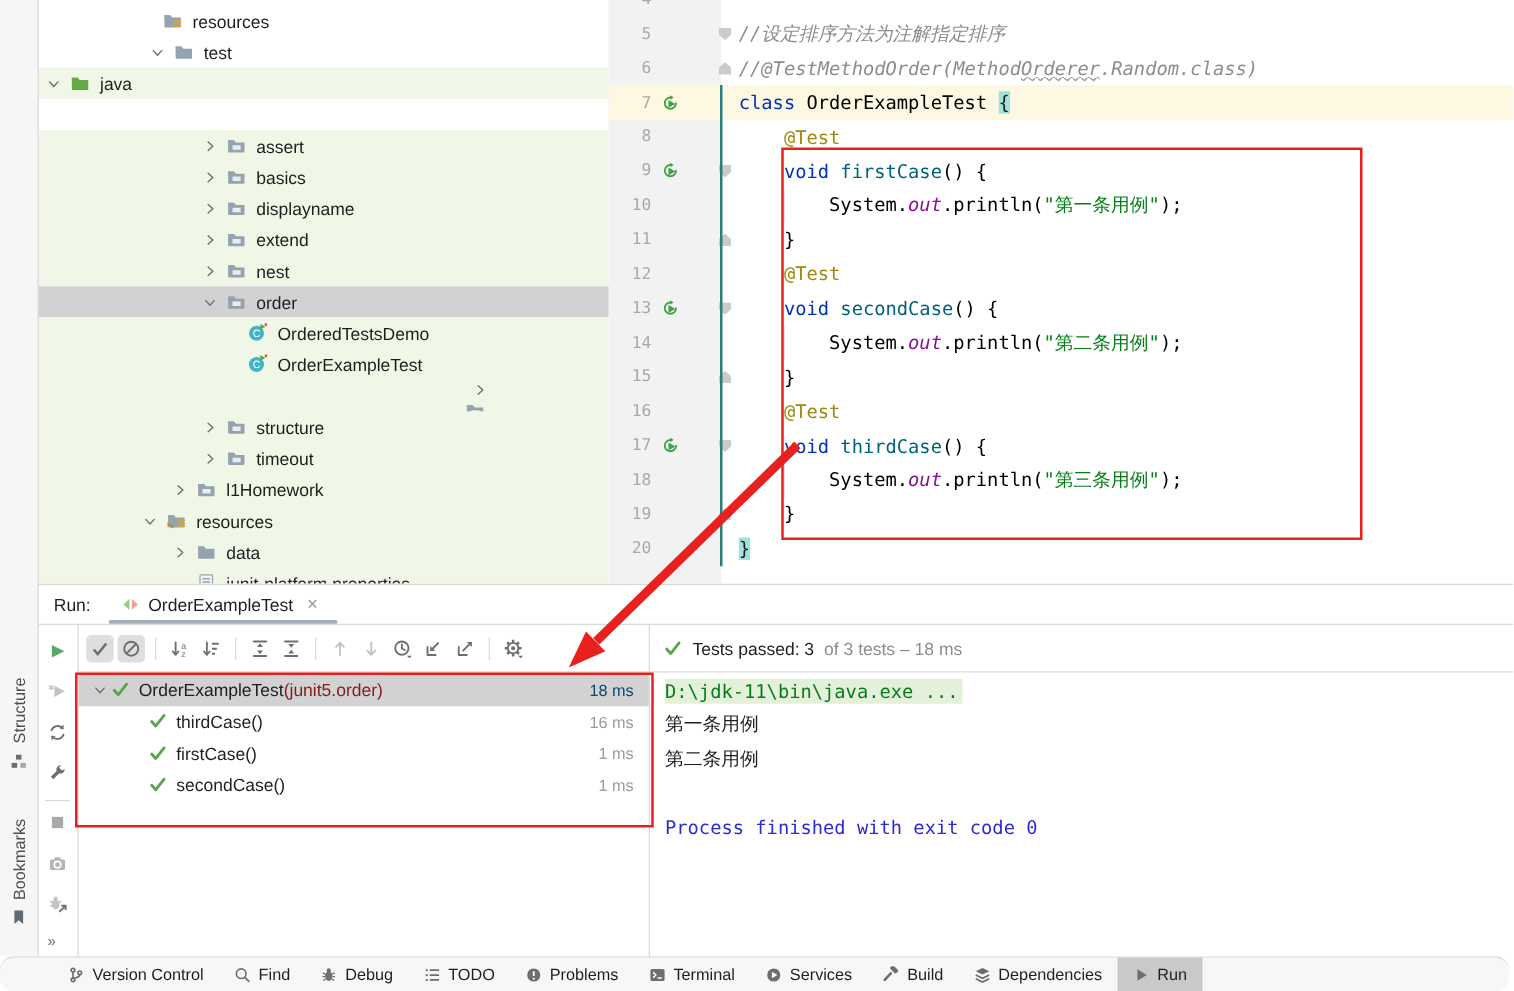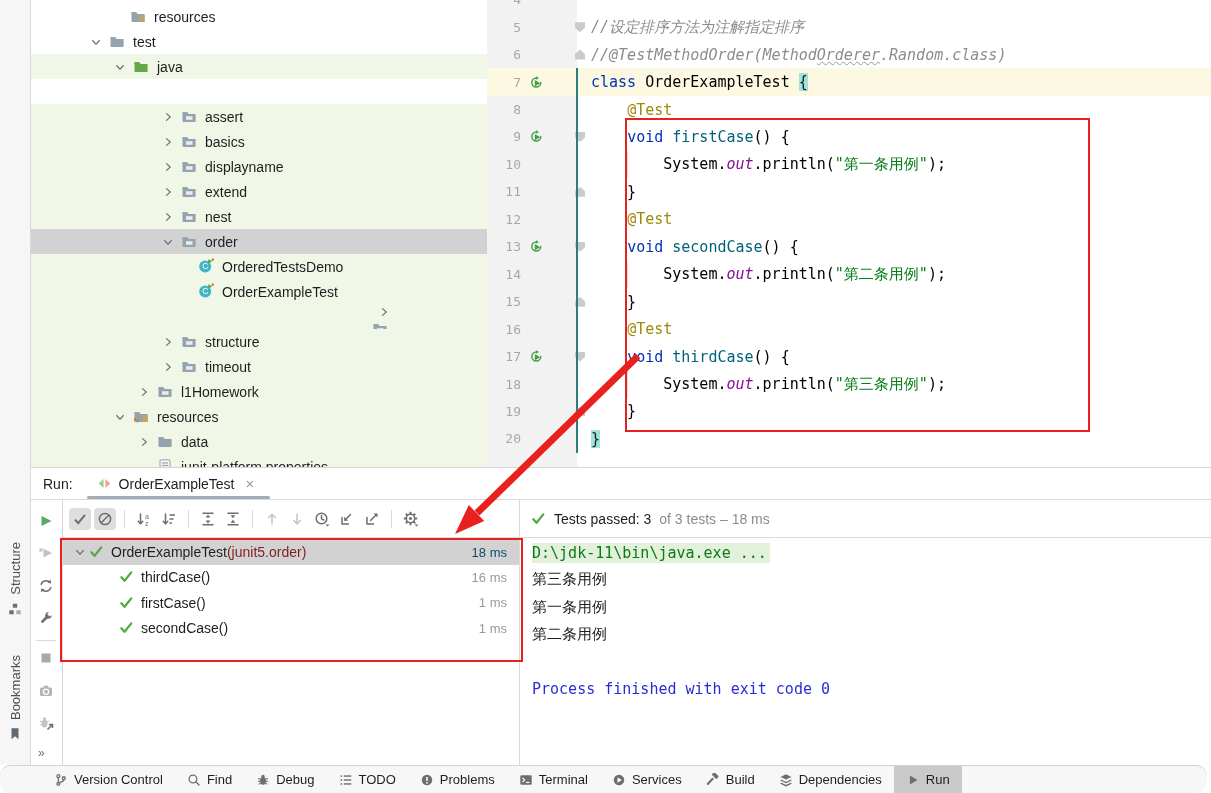--- a/index.html
+++ b/index.html
@@ -106,33 +106,33 @@
             <path d="M1.5 4.2h4.6l1.5 1.8h7v7.2a.8.8 0 0 1-.8.8H2.3a.8.8 0 0 1-.8-.8z" fill="#95a3af"></path>
             <path d="M1.5 4.2h4.6l1.5 1.8h-6.1z" fill="#95a3af"></path>
             <g stroke="#d9a343" stroke-width="1.4">
               <line x1="9" y1="8.4" x2="15" y2="8.4"></line>
               <line x1="9" y1="10.6" x2="15" y2="10.6"></line>
               <line x1="9" y1="12.8" x2="15" y2="12.8"></line>
             </g>
           </svg></span>
         <span class="t-label">resources</span>
       </div>
-      <div class="t-row" style="top: 29px; padding-left: 53px;">
+      <div class="t-row" style="top: 29px; padding-left: 83px;">
         <span class="t-chev">
           <svg width="12" height="12" viewBox="0 0 16 16">
             <polyline points="3.5,6 8,11 12.5,6" fill="none" stroke="#6e6e6e" stroke-width="1.5" stroke-linecap="round" stroke-linejoin="round"></polyline>
           </svg>
         </span>
         <span class="t-icon"><svg width="16" height="16" viewBox="0 0 16 16">
             <path d="M1.5 4.2h4.6l1.5 1.8h7v7.2a.8.8 0 0 1-.8.8H2.3a.8.8 0 0 1-.8-.8z" fill="#95a3af"></path>
             <path d="M1.5 4.2h4.6l1.5 1.8h-6.1z" fill="#95a3af"></path>
           </svg></span>
         <span class="t-label">test</span>
       </div>
-      <div class="t-row green" style="top: 54px; padding-left: 77px;">
+      <div class="t-row green" style="top: 54px; ">
         <span class="t-chev">
           <svg width="12" height="12" viewBox="0 0 16 16">
             <polyline points="3.5,6 8,11 12.5,6" fill="none" stroke="#6e6e6e" stroke-width="1.5" stroke-linecap="round" stroke-linejoin="round"></polyline>
           </svg>
         </span>
         <span class="t-icon"><svg width="16" height="16" viewBox="0 0 16 16">
             <path d="M1.5 4.2h4.6l1.5 1.8h7v7.2a.8.8 0 0 1-.8.8H2.3a.8.8 0 0 1-.8-.8z" fill="#63a945"></path>
             <path d="M1.5 4.2h4.6l1.5 1.8h-6.1z" fill="#63a945"></path>
           </svg></span>
         <span class="t-label">java</span>
@@ -721,21 +721,20 @@
           <span class="icon14" id="status-check">
               <svg width="15" height="15" viewBox="0 0 16 16">
                 <path d="M2.5 8.8l3.4 3.8 7.2-9" fill="none" stroke="#57a64a" stroke-width="2.4" stroke-linecap="round" stroke-linejoin="round"></path>
               </svg>
             </span>
           <span class="st-dark">Tests passed: 3</span>
           <span class="st-gray">of 3 tests – 18 ms</span>
         </div>
         <div id="rp-console">
             <div class="c-line"><span class="c-cmd">D:\jdk-11\bin\java.exe ...</span></div>
-            <div class="c-line">第三条用例</div>
             <div class="c-line">第一条用例</div>
             <div class="c-line">第二条用例</div>
             <div class="c-line"></div>
             <div class="c-line"><span class="c-sys">Process finished with exit code 0</span></div>
           </div>
       </div>
     </div>
   </div>
 
   <div id="statusbar">

